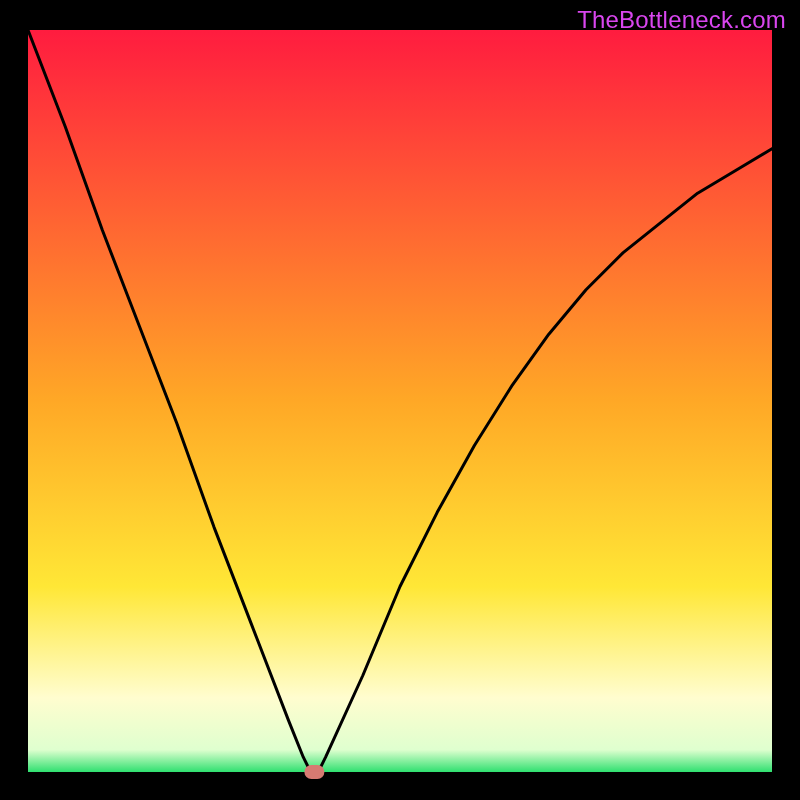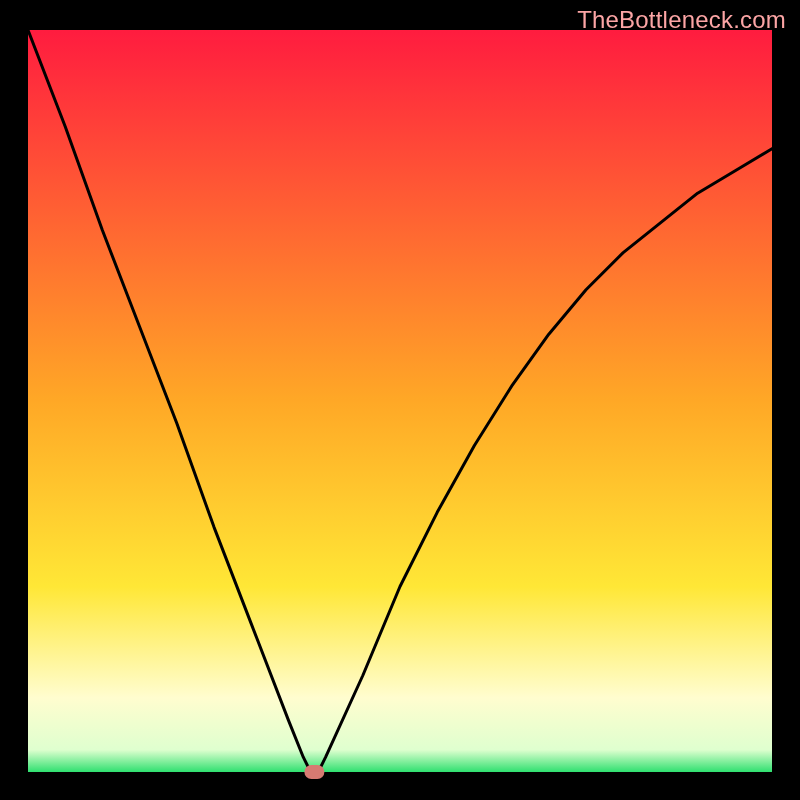--- a/index.html
+++ b/index.html
@@ -13,21 +13,21 @@
   }
   .wrap {
     position: relative;
     width: 800px;
     height: 800px;
   }
   .watermark {
     position: absolute;
     top: 6px;
     right: 14px;
-    color: #fca5a5;
+    color: #d946ef;
     font-size: 24px;
     font-weight: 400;
     letter-spacing: 0.2px;
     z-index: 10;
   }
   svg {
     display: block;
   }
 </style>
 </head>

